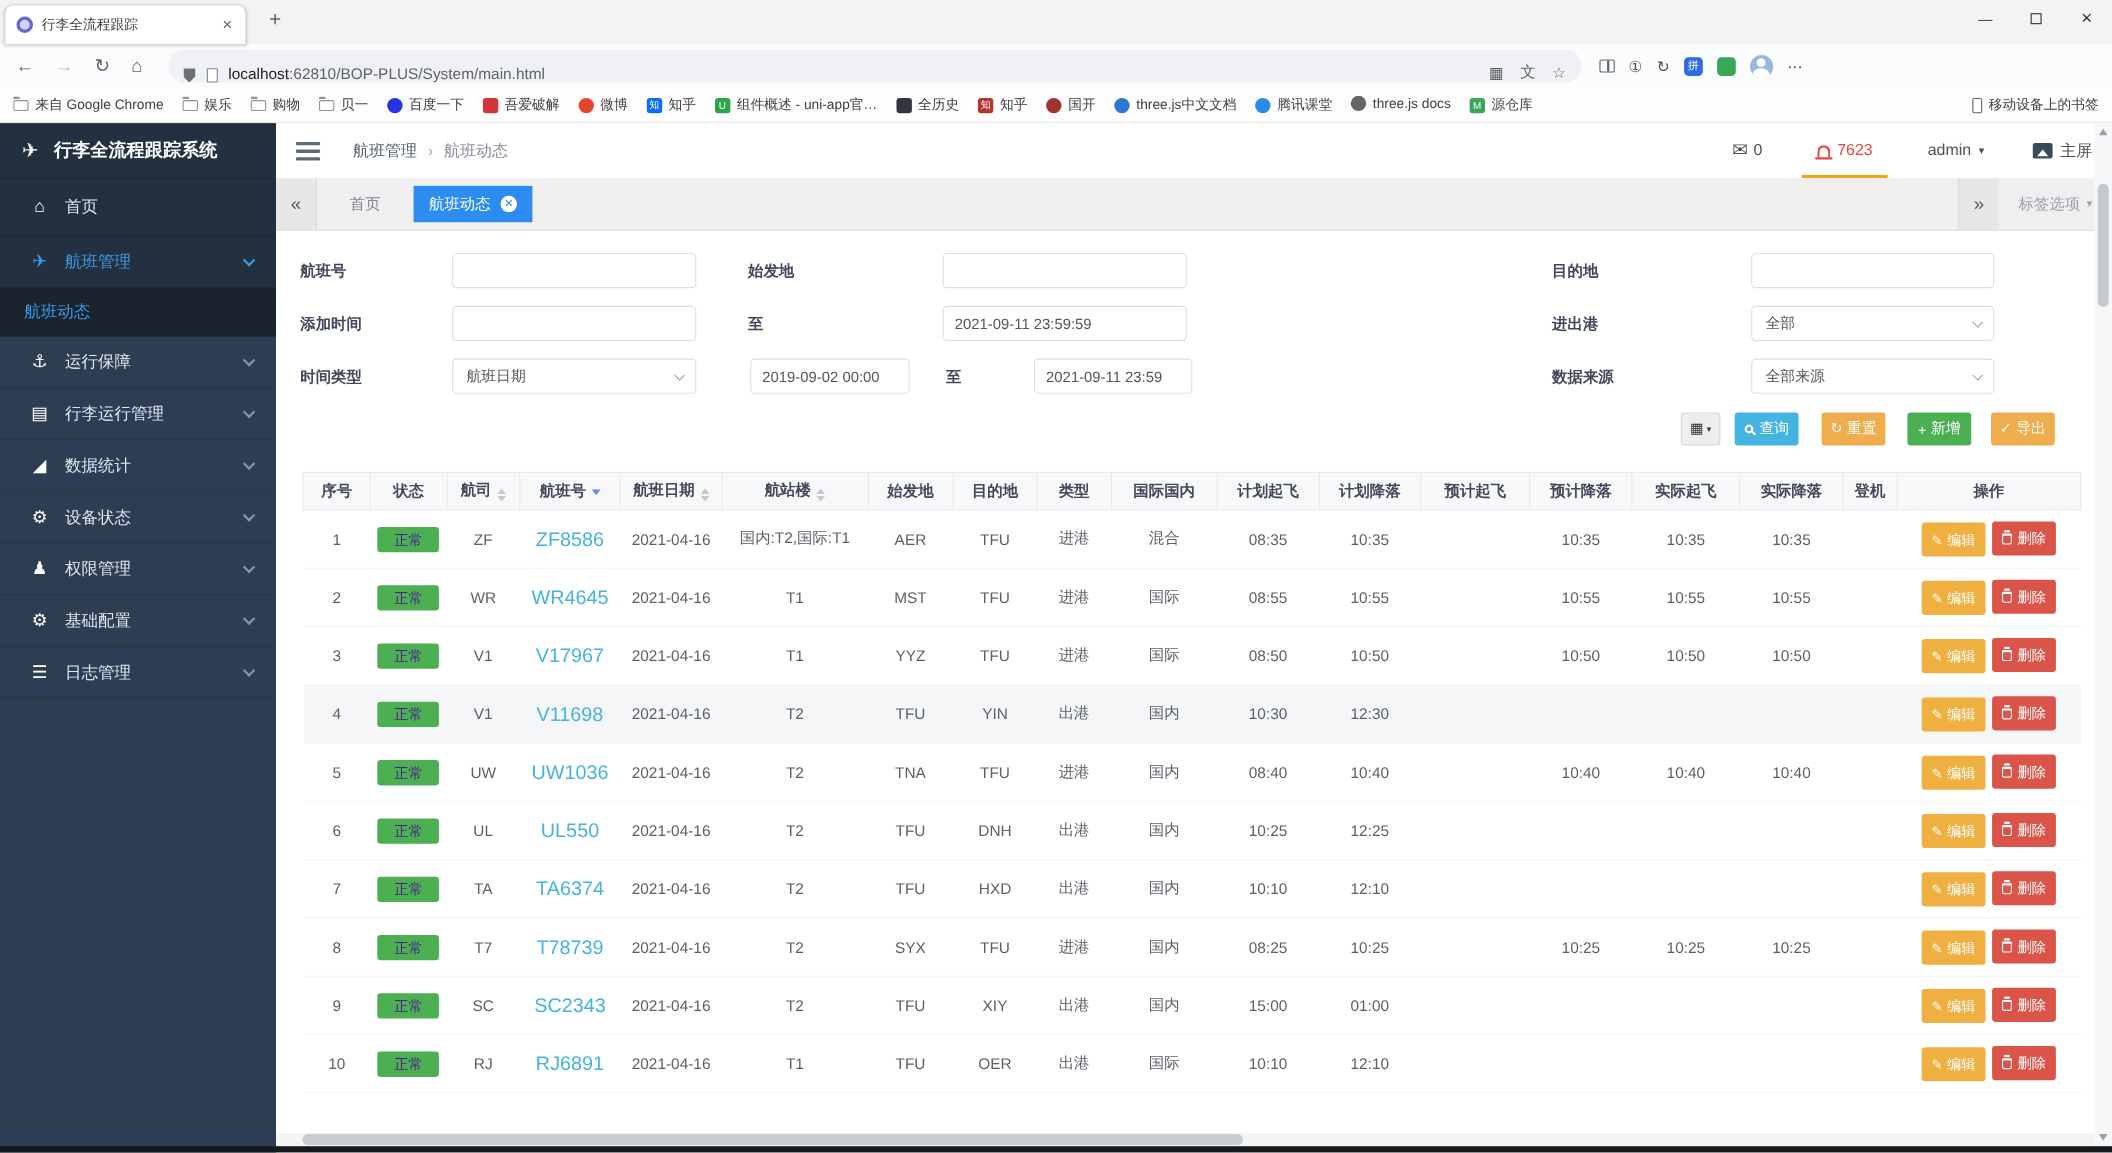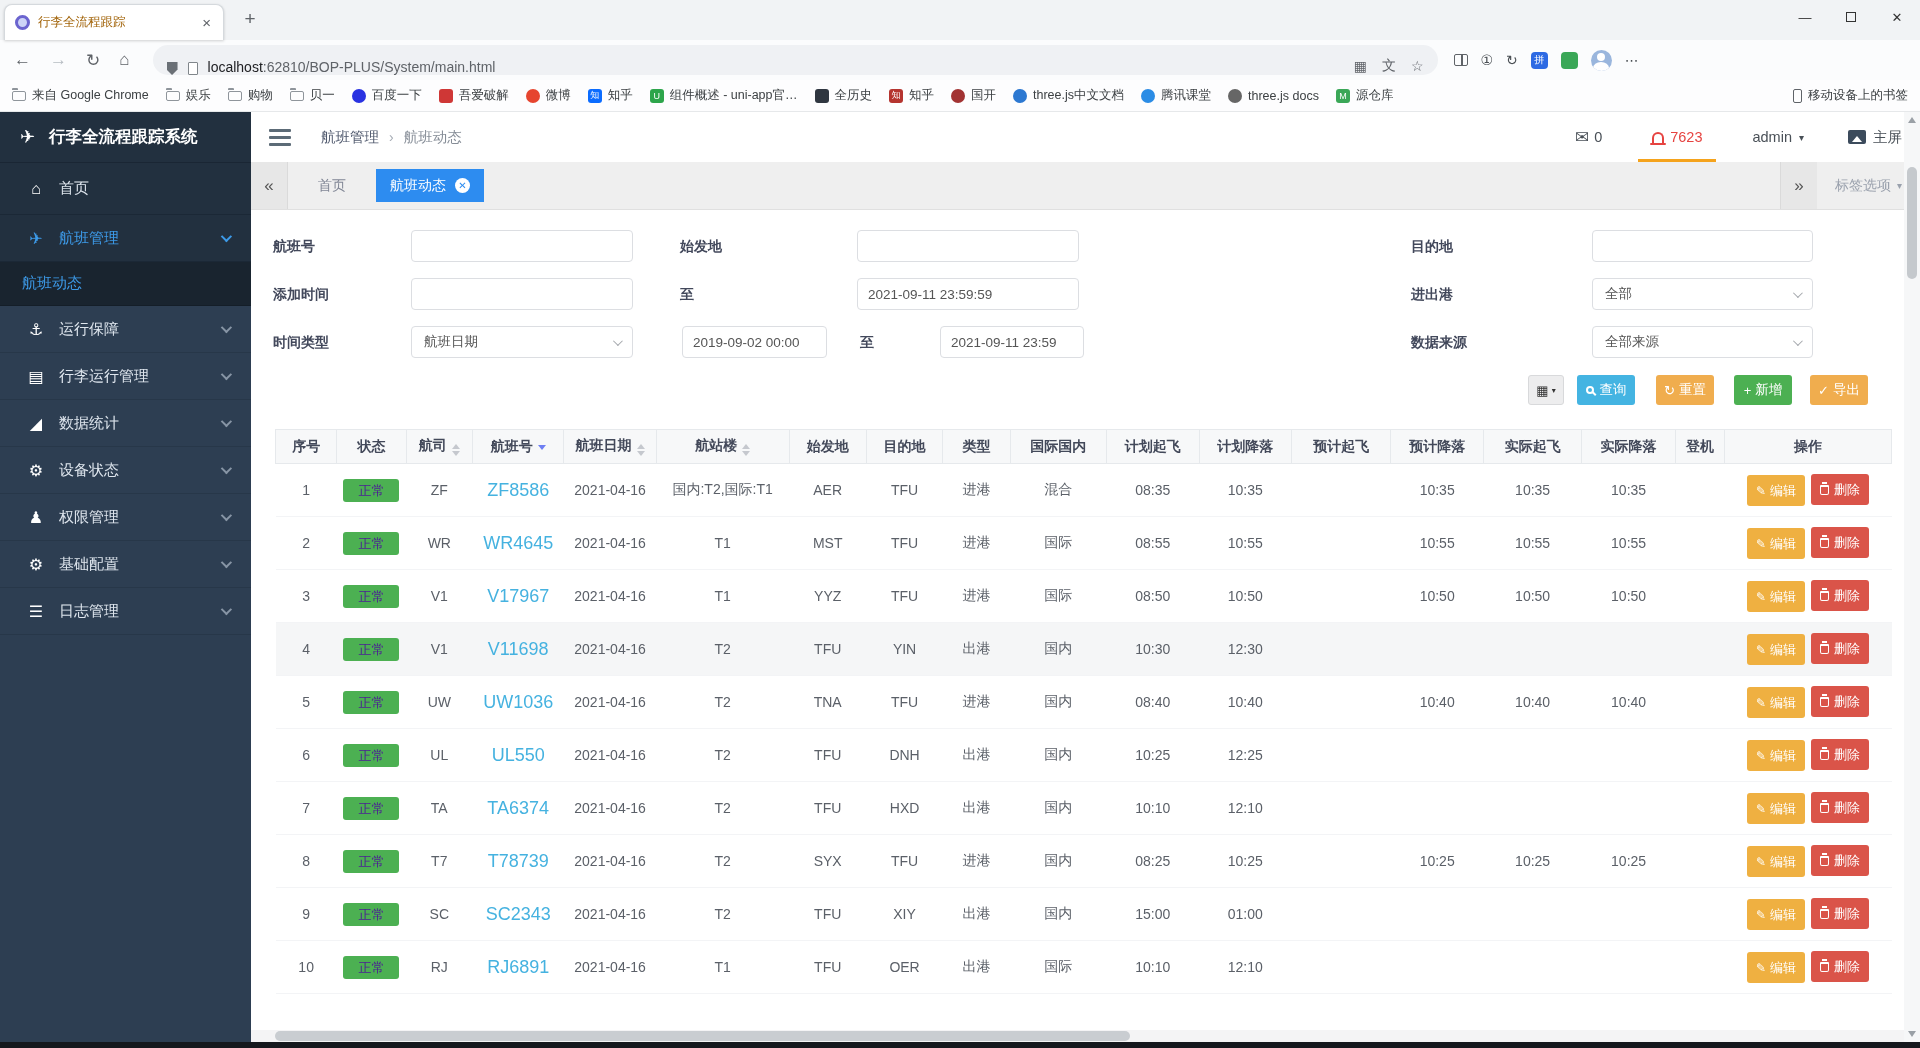--- a/index.html
+++ b/index.html
@@ -3,21 +3,21 @@
 <meta charset="utf-8">
 <style>
 *{margin:0;padding:0;box-sizing:border-box}
 body{background:#ccc;font-family:"Liberation Sans","DejaVu Sans",sans-serif}
 .screen{position:relative;width:1920px;height:1048px;background:#fff;overflow:hidden}
 
 
 .tabstrip{position:relative;height:40px;background:#f1f3f5}
 .btab{position:absolute;left:4px;top:4px;width:220px;height:36px;background:#fff;border:1px solid #d5d9dd;border-bottom:none;border-radius:8px 8px 0 0;display:flex;align-items:center;padding:0 10px;box-shadow:0 1px 3px rgba(0,0,0,.18)}
 .favicon{width:15px;height:15px;border-radius:50%;background:#cdd4f7;border:3px solid #6b64cf;flex-shrink:0}
-.btab-title{font-size:12.5px;color:#a16207;margin-left:8px;flex:1;white-space:nowrap;overflow:hidden}
+.btab-title{font-size:12.5px;color:#404040;margin-left:8px;flex:1;white-space:nowrap;overflow:hidden}
 .btab-close{color:#5f6368;font-size:15px;padding:0 2px}
 .newtab{position:absolute;left:238px;top:8px;font-size:19px;color:#5f6368;width:24px;text-align:center}
 .winctl{position:absolute;right:0;top:0;display:flex;height:34px}
 .winctl span{width:46px;display:flex;align-items:center;justify-content:center;color:#333;font-size:13px}
 .maxbox{width:10px;height:10px;border:1px solid #333}
 .addressbar{height:40px;background:#fbfcfd;display:flex;align-items:center;padding:0 14px}
 .nav-ic{color:#5f6368;font-size:17px;margin-right:19px}
 .nav-ic.fwd{color:#b6bcc2}
 .url-pill{height:30px;width:1285px;background:#eff1f4;border-radius:15px;display:flex;align-items:flex-end;padding:0 14px;margin-left:4px}
 .shield{width:11px;height:13px;background:#6a7076;clip-path:polygon(0 0,100% 0,100% 58%,50% 100%,0 58%);margin-right:10px}
@@ -27,21 +27,21 @@
 .url-path{color:#5f6368}
 .pill-right{margin-left:auto;display:flex;align-items:center;gap:15px;color:#5f6368;font-size:14px}
 .ext-icons{display:flex;align-items:center;gap:13px;margin-left:16px;color:#4a4f54;font-size:14px}
 .panel-ic{width:14px;height:12px;border:1.5px solid #5f6368;border-radius:2px;position:relative}
 .panel-ic:after{content:"";position:absolute;top:0;bottom:0;right:4px;width:1.5px;background:#5f6368}
 .sq-ext{width:17px;height:17px;border-radius:4px;color:#fff;font-size:10px;display:flex;align-items:center;justify-content:center}
 .avatar{width:21px;height:21px;border-radius:50%;background:#9ab6dd;position:relative;overflow:hidden}
 .avatar:before{content:"";position:absolute;left:6.5px;top:3px;width:8px;height:8px;border-radius:50%;background:#fff}
 .avatar:after{content:"";position:absolute;left:2.5px;top:12px;width:16px;height:12px;border-radius:50%;background:#fff}
 .bookmarksbar{height:32px;background:#fdfdfe;border-bottom:1px solid #e6e8ea;display:flex;align-items:center;padding:0 12px}
-.bm-list{display:flex;align-items:center;overflow:hidden}
+.bm-list{display:flex;align-items:flex-start;overflow:hidden}
 .bm-item{display:flex;align-items:center;margin-right:17px;font-size:12.5px;color:#3c4043;white-space:nowrap}
 .bm-folder{width:14px;height:10px;border:1.5px solid #8f959b;border-radius:2px;position:relative;margin-right:6px}
 .bm-folder:before{content:"";position:absolute;top:-4px;left:-1px;width:6px;height:2.5px;background:#8f959b;border-radius:1px 1px 0 0}
 .bm-dot{width:14px;height:14px;margin-right:6px;display:flex;align-items:center;justify-content:center;color:#fff;font-size:9px}
 .bm-right{margin-left:auto;display:flex;align-items:center;font-size:12.5px;color:#3c4043;white-space:nowrap}
 .phone-ic{width:9px;height:14px;border:1.5px solid #5f6368;border-radius:2px;margin-right:6px}
 
 
 .app{position:absolute;top:112px;left:0;right:0;bottom:0;display:flex}
 .sidebar{width:251px;flex-shrink:0;background:#2d3e52;overflow:hidden}

